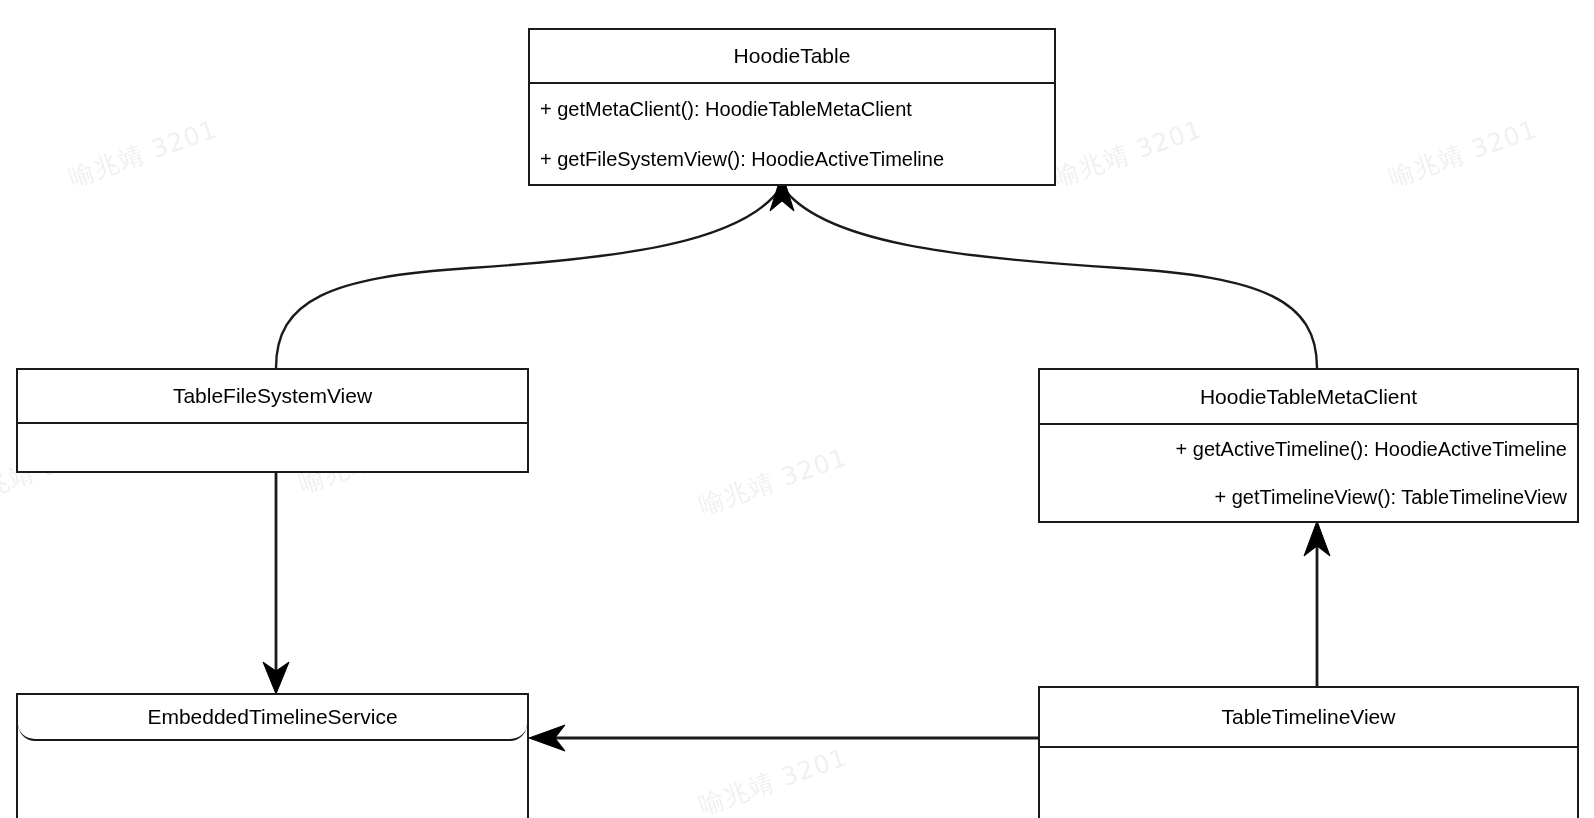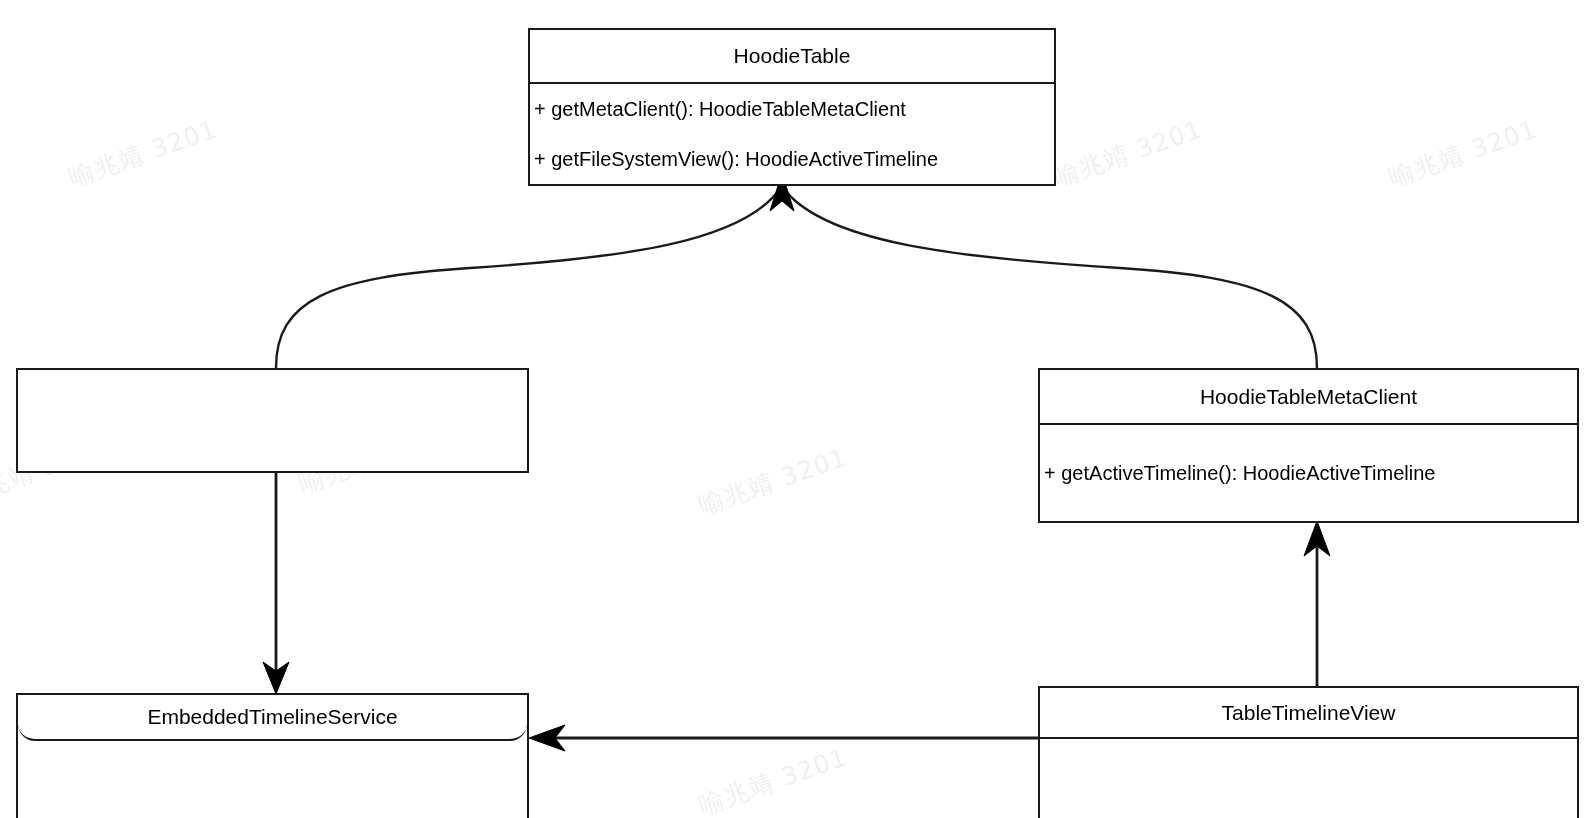--- a/index.html
+++ b/index.html
@@ -73,45 +73,45 @@
   }
   .uml-members {
     box-sizing: border-box;
     display: flex;
     flex-direction: column;
     justify-content: space-around;
   }
   .uml-member {
     font-size: 20px;
     color: #000000;
-    padding: 0 4px;
+    padding: 0 10px;
     white-space: nowrap;
     line-height: 1.1;
   }
   .uml-members.empty { }
 
   
   #box-hoodietable        { left: 528px; top: 15px;  width: 528px; height: 158px; margin-top: 13px; }
   #box-hoodietable .uml-name    { height: 54px; }
   #box-hoodietable .uml-members { height: 100px; }
 
   #box-tablefilesystemview { left: 16px;  top: 368px; width: 513px; height: 105px; }
   #box-tablefilesystemview .uml-name    { height: 54px; }
   #box-tablefilesystemview .uml-members { height: 47px; }
 
   #box-hoodietablemetaclient { left: 1038px; top: 368px; width: 541px; height: 155px; }
   #box-hoodietablemetaclient .uml-name    { height: 55px; }
-  #box-hoodietablemetaclient .uml-members { height: 96px; }
+  #box-hoodietablemetaclient .uml-members { height: 96px; text-align: right; }
 
   #box-embeddedtimelineservice { left: 16px; top: 693px; width: 513px; height: 130px; }
   #box-embeddedtimelineservice .uml-name    { height: 46px; border-radius: 17px; }
   #box-embeddedtimelineservice .uml-members { height: 80px; }
 
   #box-tabletimelineview { left: 1038px; top: 686px; width: 541px; height: 138px; }
-  #box-tabletimelineview .uml-name    { height: 51px; }
+  #box-tabletimelineview .uml-name    { height: 60px; }
   #box-tabletimelineview .uml-members { height: 83px; }
 </style>
 </head>
 <body>
 
 <div id="canvas">
 
   <div class="wm-layer">
     <div class="wm" style="left:70px;  top:162px;">喻兆靖 3201</div>
     <div class="wm" style="left:620px; top:162px;">喻兆靖 3201</div>
@@ -149,27 +149,29 @@
 
   <div class="umlbox" id="box-hoodietable">
     <div class="uml-name">HoodieTable</div>
     <div class="uml-members">
       <div class="uml-member">+ getMetaClient(): HoodieTableMetaClient</div>
       <div class="uml-member">+ getFileSystemView(): HoodieActiveTimeline</div>
     </div>
   </div>
 
   <div class="umlbox" id="box-tablefilesystemview">
+    <div class="uml-name">TableFileSystemView</div>
     <div class="uml-members empty"></div>
   </div>
 
   <div class="umlbox" id="box-hoodietablemetaclient">
     <div class="uml-name">HoodieTableMetaClient</div>
     <div class="uml-members">
       <div class="uml-member">+ getActiveTimeline(): HoodieActiveTimeline</div>
+      <div class="uml-member">+ getTimelineView(): TableTimelineView</div>
     </div>
   </div>
 
   <div class="umlbox" id="box-embeddedtimelineservice">
     <div class="uml-name">EmbeddedTimelineService</div>
     <div class="uml-members empty"></div>
   </div>
 
   <div class="umlbox" id="box-tabletimelineview">
     <div class="uml-name">TableTimelineView</div>

